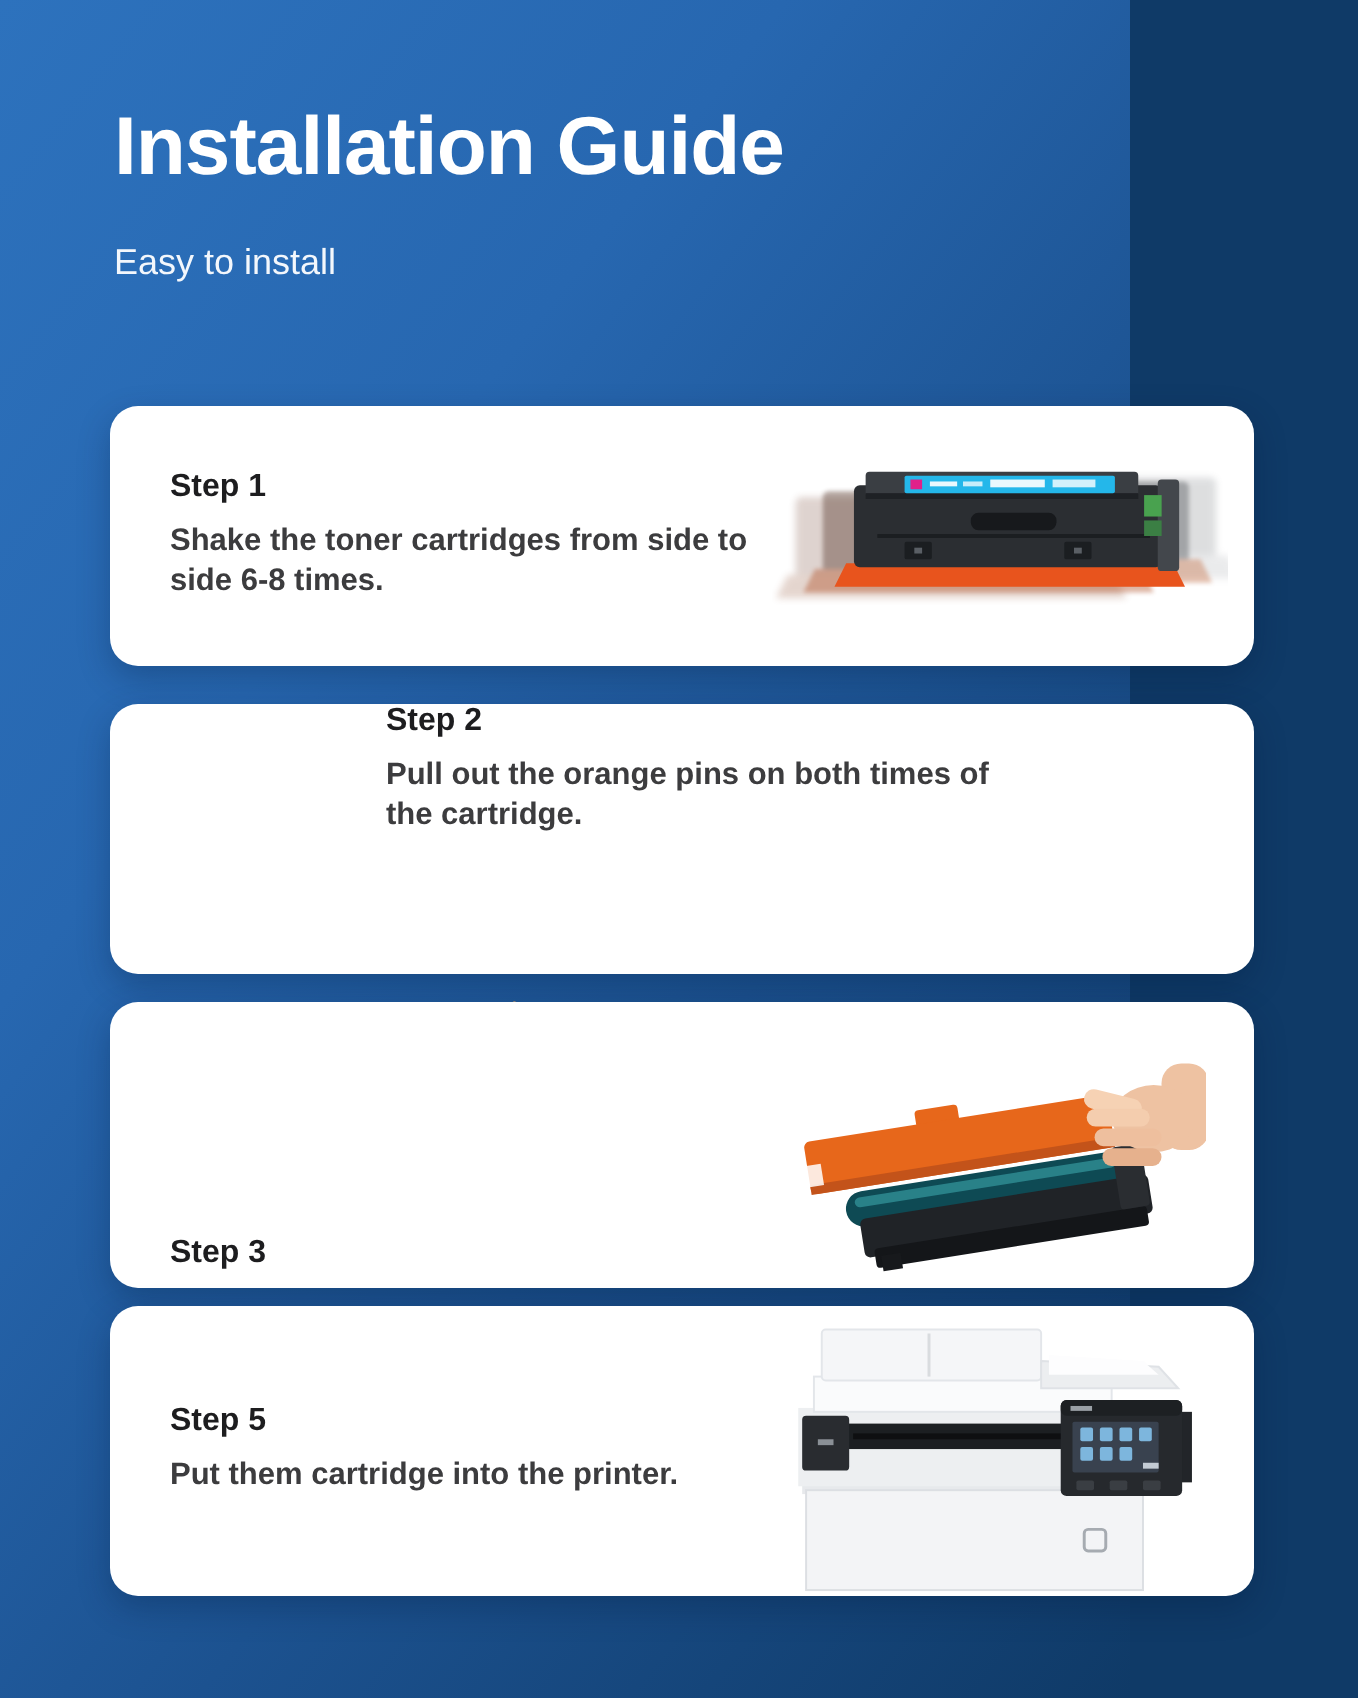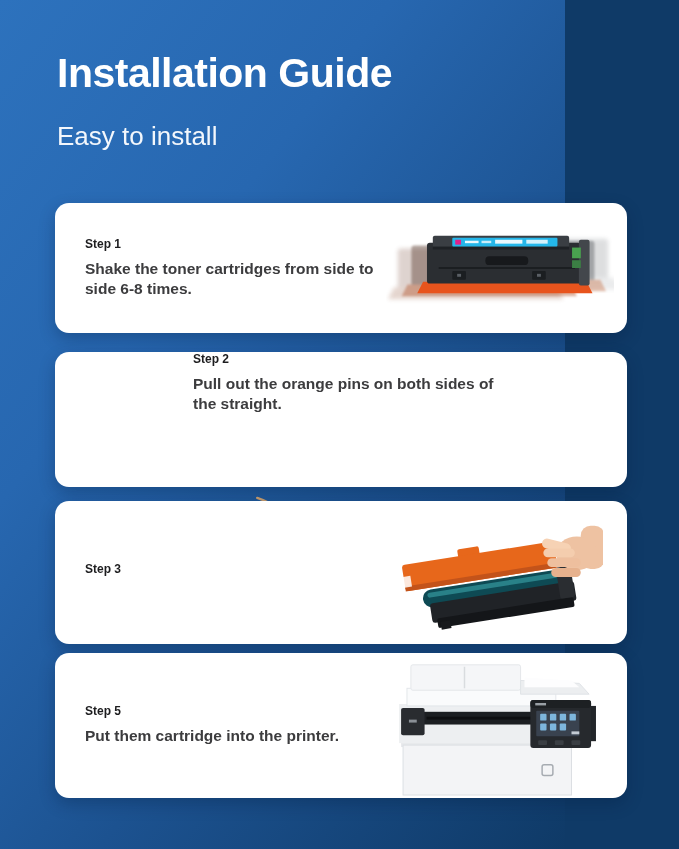--- a/index.html
+++ b/index.html
@@ -17,42 +17,42 @@
   }
   .header { position: absolute; left: 57px; top: 52px; color: #ffffff; }
   .header h1 {
     font-size: 41px;
     font-weight: 700;
     letter-spacing: -0.5px;
     line-height: 1.05;
   }
   .header .subtitle {
     margin-top: 26px;
-    font-size: 26px;
+    font-size: 18px;
     font-weight: 400;
     color: #f3f7fc;
   }
   .card {
     position: absolute;
     left: 55px;
     width: 572px;
     background: #ffffff;
     border-radius: 14px;
     box-shadow: 0 6px 16px rgba(4, 26, 56, 0.28);
     display: flex;
     align-items: center;
     padding: 0 6px 0 30px;
   }
   .card-1 { top: 203px; height: 130px; }
   .card-2 { top: 352px; height: 135px; flex-direction: column; }
-  .card-3 { top: 501px; height: 143px; }
+  .card-3 { top: 501px; height: 143px; align-items: flex-end; }
   .card-4 { top: 653px; height: 145px; }
   .step-text { flex: 1 1 auto; max-width: 320px; }
   .step-label {
-    font-size: 12px;
+    font-size: 16px;
     font-weight: 700;
     color: #1d1d1f;
     margin-bottom: 8px;
   }
   .step-desc {
     font-size: 15.5px;
     font-weight: 700;
     color: #3c3c3e;
     line-height: 1.32;
   }
@@ -121,21 +121,21 @@
         <rect x="196" y="9" width="11" height="47" rx="2" fill="#43474c"></rect>
         <rect x="189" y="17" width="9" height="11" fill="#49a24f"></rect>
         <rect x="189" y="30" width="9" height="8" fill="#3b7f44"></rect>
       </svg>
     </div>
   </div>
 
   <div class="card card-2">
     <div class="step-text">
       <div class="step-label">Step 2</div>
-      <div class="step-desc">Pull out the orange pins on both sides of the straight.</div>
+      <div class="step-desc">Pull out the orange pins on both times of the cartridge.</div>
     </div>
     <div class="step-image">
       <svg width="225" height="88" viewBox="0 0 225 90">
 
         <path d="M14,6 C32,12 50,26 64,42" stroke="#c49a6b" stroke-width="2.4" fill="none" stroke-linecap="round"></path>
 
         <path d="M62,78 L208,78 L214,88 L56,88 Z" fill="#e8541d"></path>
         <rect x="60" y="34" width="150" height="44" rx="3" fill="#2b2e32"></rect>
         <rect x="66" y="20" width="132" height="16" rx="2" fill="#383c41"></rect>
         <rect x="66" y="20" width="132" height="4" fill="#474c52"></rect>

